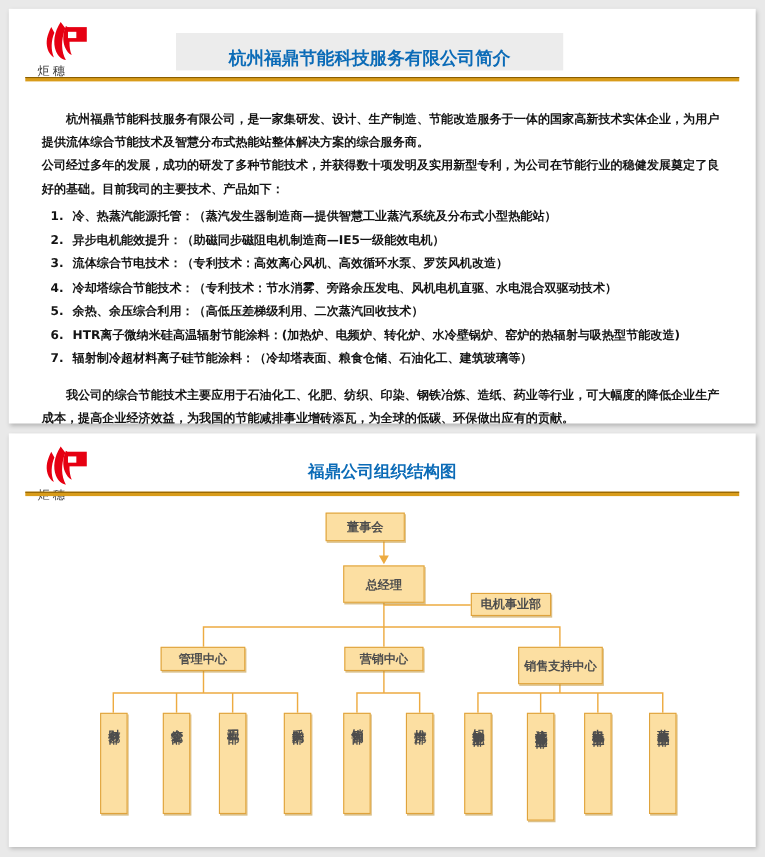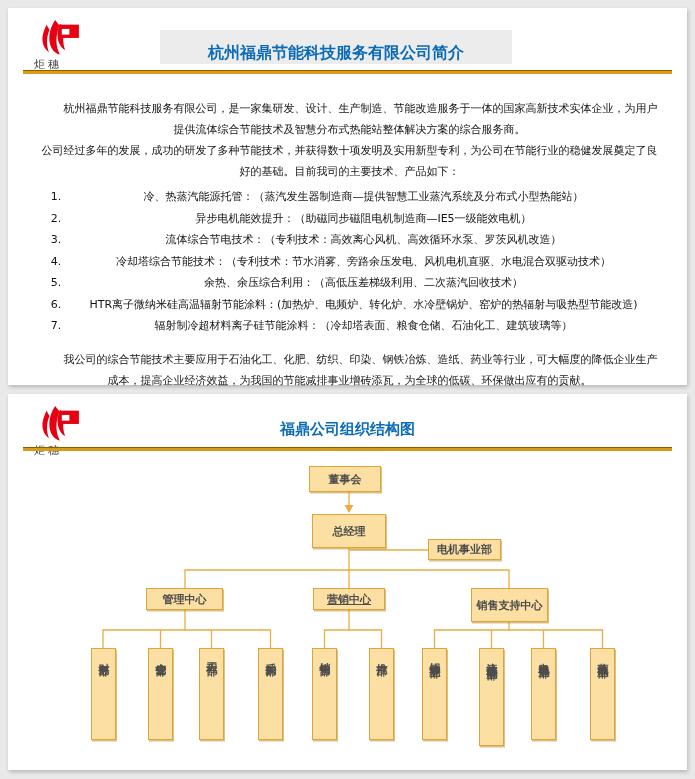--- a/index.html
+++ b/index.html
@@ -36,21 +36,21 @@
   .gold-rule {
     position:absolute; left:15px; right:15px; height:4px;
     background:#d99c1a; border-top:1.5px solid #8a5e00;
   }
   .panel-1 .gold-rule { top:62px; }
   .panel-2 .gold-rule { top:53px; }
 
   
   .body-text {
     position:absolute; left:30px; right:26px; top:90px;
-    font-size:11px; font-weight:normal; color:#141414; line-height:21px;text-align:center;
+    font-size:11px; font-weight:bold; color:#141414; line-height:21px;
   }
   .body-text p.indent { text-indent:2em; }
   .product-list { margin:4px 0 2px 0; }
   .list-row { display:flex; line-height:21.5px; }
   .list-num { width:20px; margin-left:8px; flex:none; }
   .list-text { flex:1; }
   .body-text .closing { margin-top:12px; }
 
   
   .chart { position:absolute; left:0; top:0; width:679px; height:376px; }
@@ -167,25 +167,25 @@
         <path d="M316.5,254 L316.5,236 L373.5,236 L373.5,254"></path>
 
         <path d="M501,216 L501,236"></path>
         <path d="M426.5,254 L426.5,236 L594.5,236 L594.5,254"></path>
         <path d="M483.5,236 L483.5,254"></path>
         <path d="M535.5,236 L535.5,254"></path>
       </g>
       <polygon points="336.5,111 345.5,111 341,119" fill="#edab41"></polygon>
     </svg>
 
-    <div class="node box-h" style="left:301px; top:72px;  width:72px; height:26px;">董事会</div>
+    <div class="node box-h" style="left:288px; top:72px;  width:72px; height:26px;">董事会</div>
     <div class="node box-h" style="left:304px; top:120px; width:74px; height:34px;">总经理</div>
     <div class="node box-h" style="left:420px; top:145px; width:73px; height:21px;">电机事业部</div>
     <div class="node box-h" style="left:138px; top:194px; width:77px; height:22px;">管理中心</div>
-    <div class="node box-h" style="left:305px; top:194px; width:72px; height:22px;text-decoration:underline;">营销中心</div>
+    <div class="node box-h" style="left:305px; top:194px; width:72px; height:22px;">营销中心</div>
     <div class="node box-h" style="left:463px; top:194px; width:77px; height:34px;">销售支持中心</div>
 
     <div class="node box-v" style="left:83px;">财务部</div>
     <div class="node box-v" style="left:140px;">企管部</div>
     <div class="node box-v" style="left:191px;">工程部</div>
     <div class="node box-v" style="left:250px;">采购部</div>
     <div class="node box-v" style="left:304px;">销售部</div>
     <div class="node box-v" style="left:361px;">推广部</div>
     <div class="node box-v" style="left:414px;">锅炉事业部</div>
     <div class="node box-v" style="left:471px; height:98px;">流体节能事业部</div>

